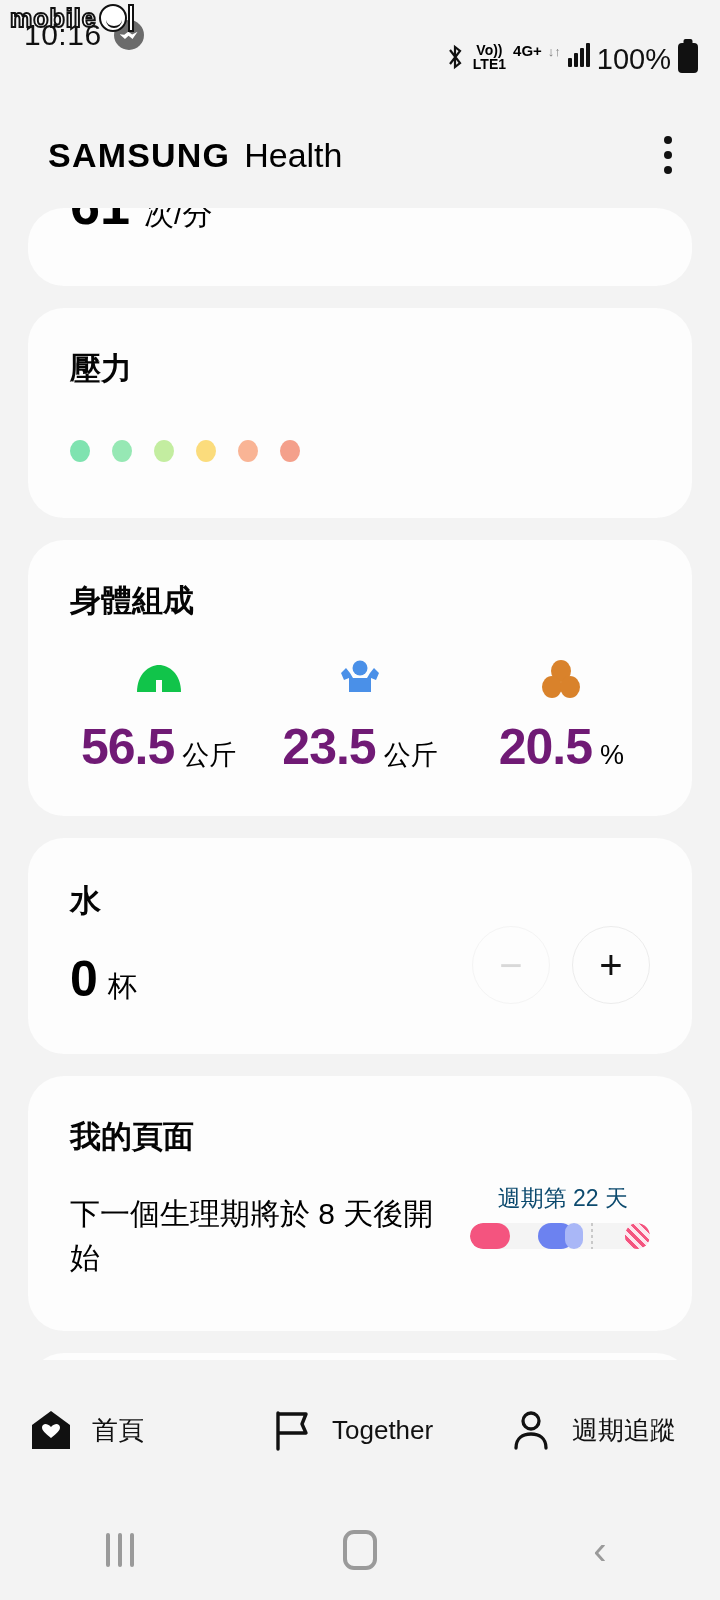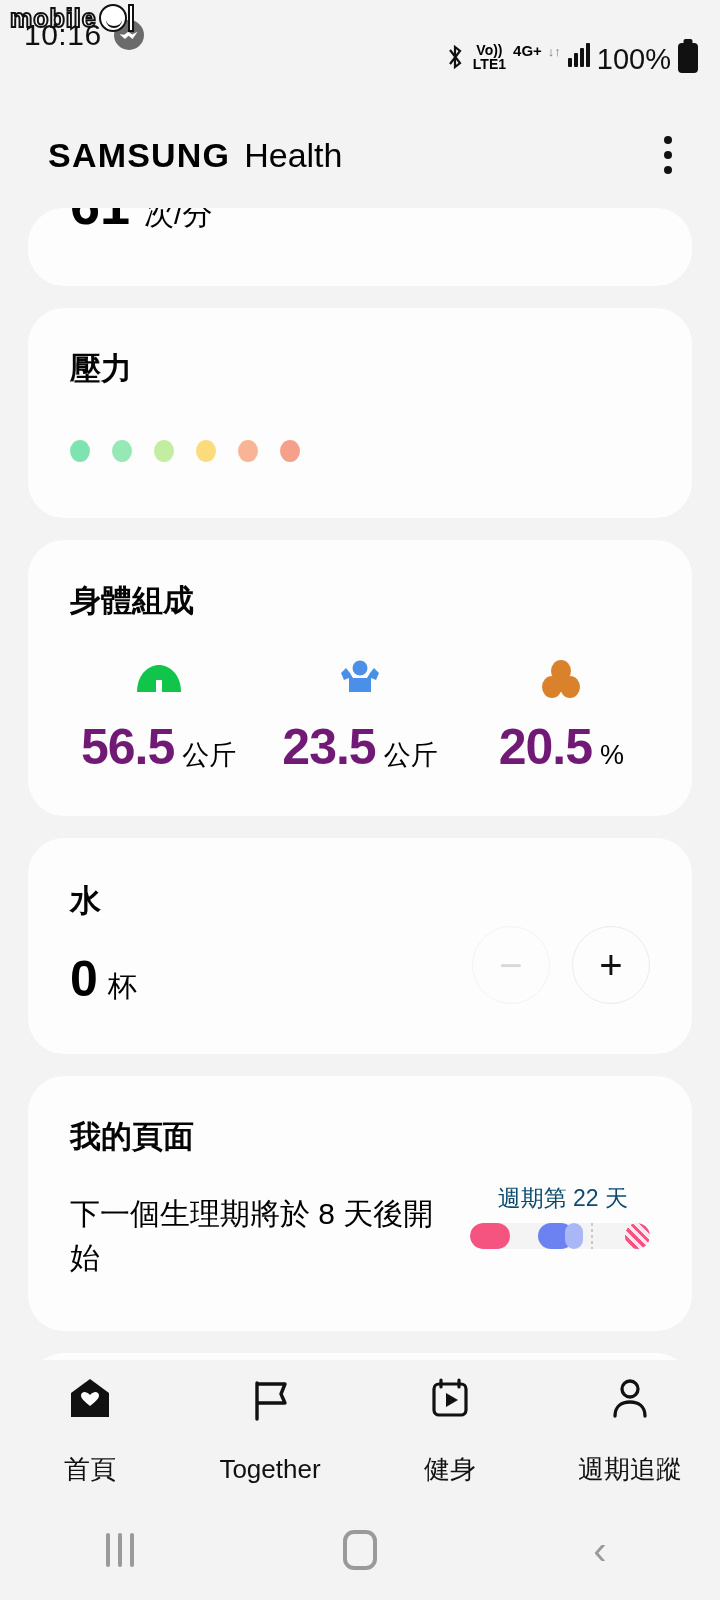--- a/index.html
+++ b/index.html
@@ -145,21 +145,21 @@
       background:repeating-linear-gradient(45deg,#f4547f 0 3px,#fde6ed 3px 7px); }
 
   
   .card-daily { padding:42px 42px 44px 42px; overflow:hidden; height:180px;}
 
   
   .bottomnav {
     position:absolute; bottom:100px; left:0; width:720px; height:140px;
     background:#f3f3f3; display:flex; align-items:center;
   }
-  .navitem { flex:1; display:flex; flex-direction:column; align-items:center; gap:30px; }
+  .navitem { flex:1; display:flex; flex-direction:row; align-items:center; gap:18px;padding-left:28px; }
   .navitem .nlabel { font-size:26px; color:#111; }
   .navicon { height:48px; display:flex; align-items:center; justify-content:center; }
 
   .androidnav {
     position:absolute; bottom:0; left:0; width:720px; height:100px;
     background:#f3f3f3; display:flex; align-items:center;
   }
   .androidnav > div { flex:1; display:flex; align-items:center; justify-content:center; }
   .recents { display:flex; gap:8px; }
   .recents i { width:4px; height:34px; background:#9a9a9a; display:block; border-radius:2px;}
@@ -340,30 +340,20 @@
     <div class="navitem">
       <span class="navicon">
         <svg width="46" height="46" viewBox="0 0 46 46">
           <path d="M10 6 L10 42" stroke="#111" stroke-width="3.4" fill="none" stroke-linecap="round"></path>
           <path d="M10 7 L38 7 L34 17 L38 26 L10 26" stroke="#111" stroke-width="3.4" fill="none" stroke-linejoin="round"></path>
         </svg>
       </span>
       <span class="nlabel">Together</span>
     </div>
 
-    <div class="navitem">
-      <span class="navicon">
-        <svg width="46" height="46" viewBox="0 0 46 46">
-          <rect x="7" y="9" width="32" height="31" rx="5" stroke="#111" stroke-width="3.2" fill="none"></rect>
-          <path d="M14 5 L14 12 M32 5 L32 12" stroke="#111" stroke-width="3.2" stroke-linecap="round"></path>
-          <path d="M19 18 L31 25 L19 32 Z" fill="#111"></path>
-        </svg>
-      </span>
-      <span class="nlabel">健身</span>
-    </div>
 
     <div class="navitem">
       <span class="navicon">
         <svg width="46" height="46" viewBox="0 0 46 46">
           <circle cx="23" cy="14" r="8" stroke="#111" stroke-width="3.3" fill="none"></circle>
           <path d="M8 41 C8 31 15 27 23 27 C31 27 38 31 38 41" stroke="#111" stroke-width="3.3" fill="none" stroke-linecap="round"></path>
         </svg>
       </span>
       <span class="nlabel">週期追蹤</span>
     </div>

